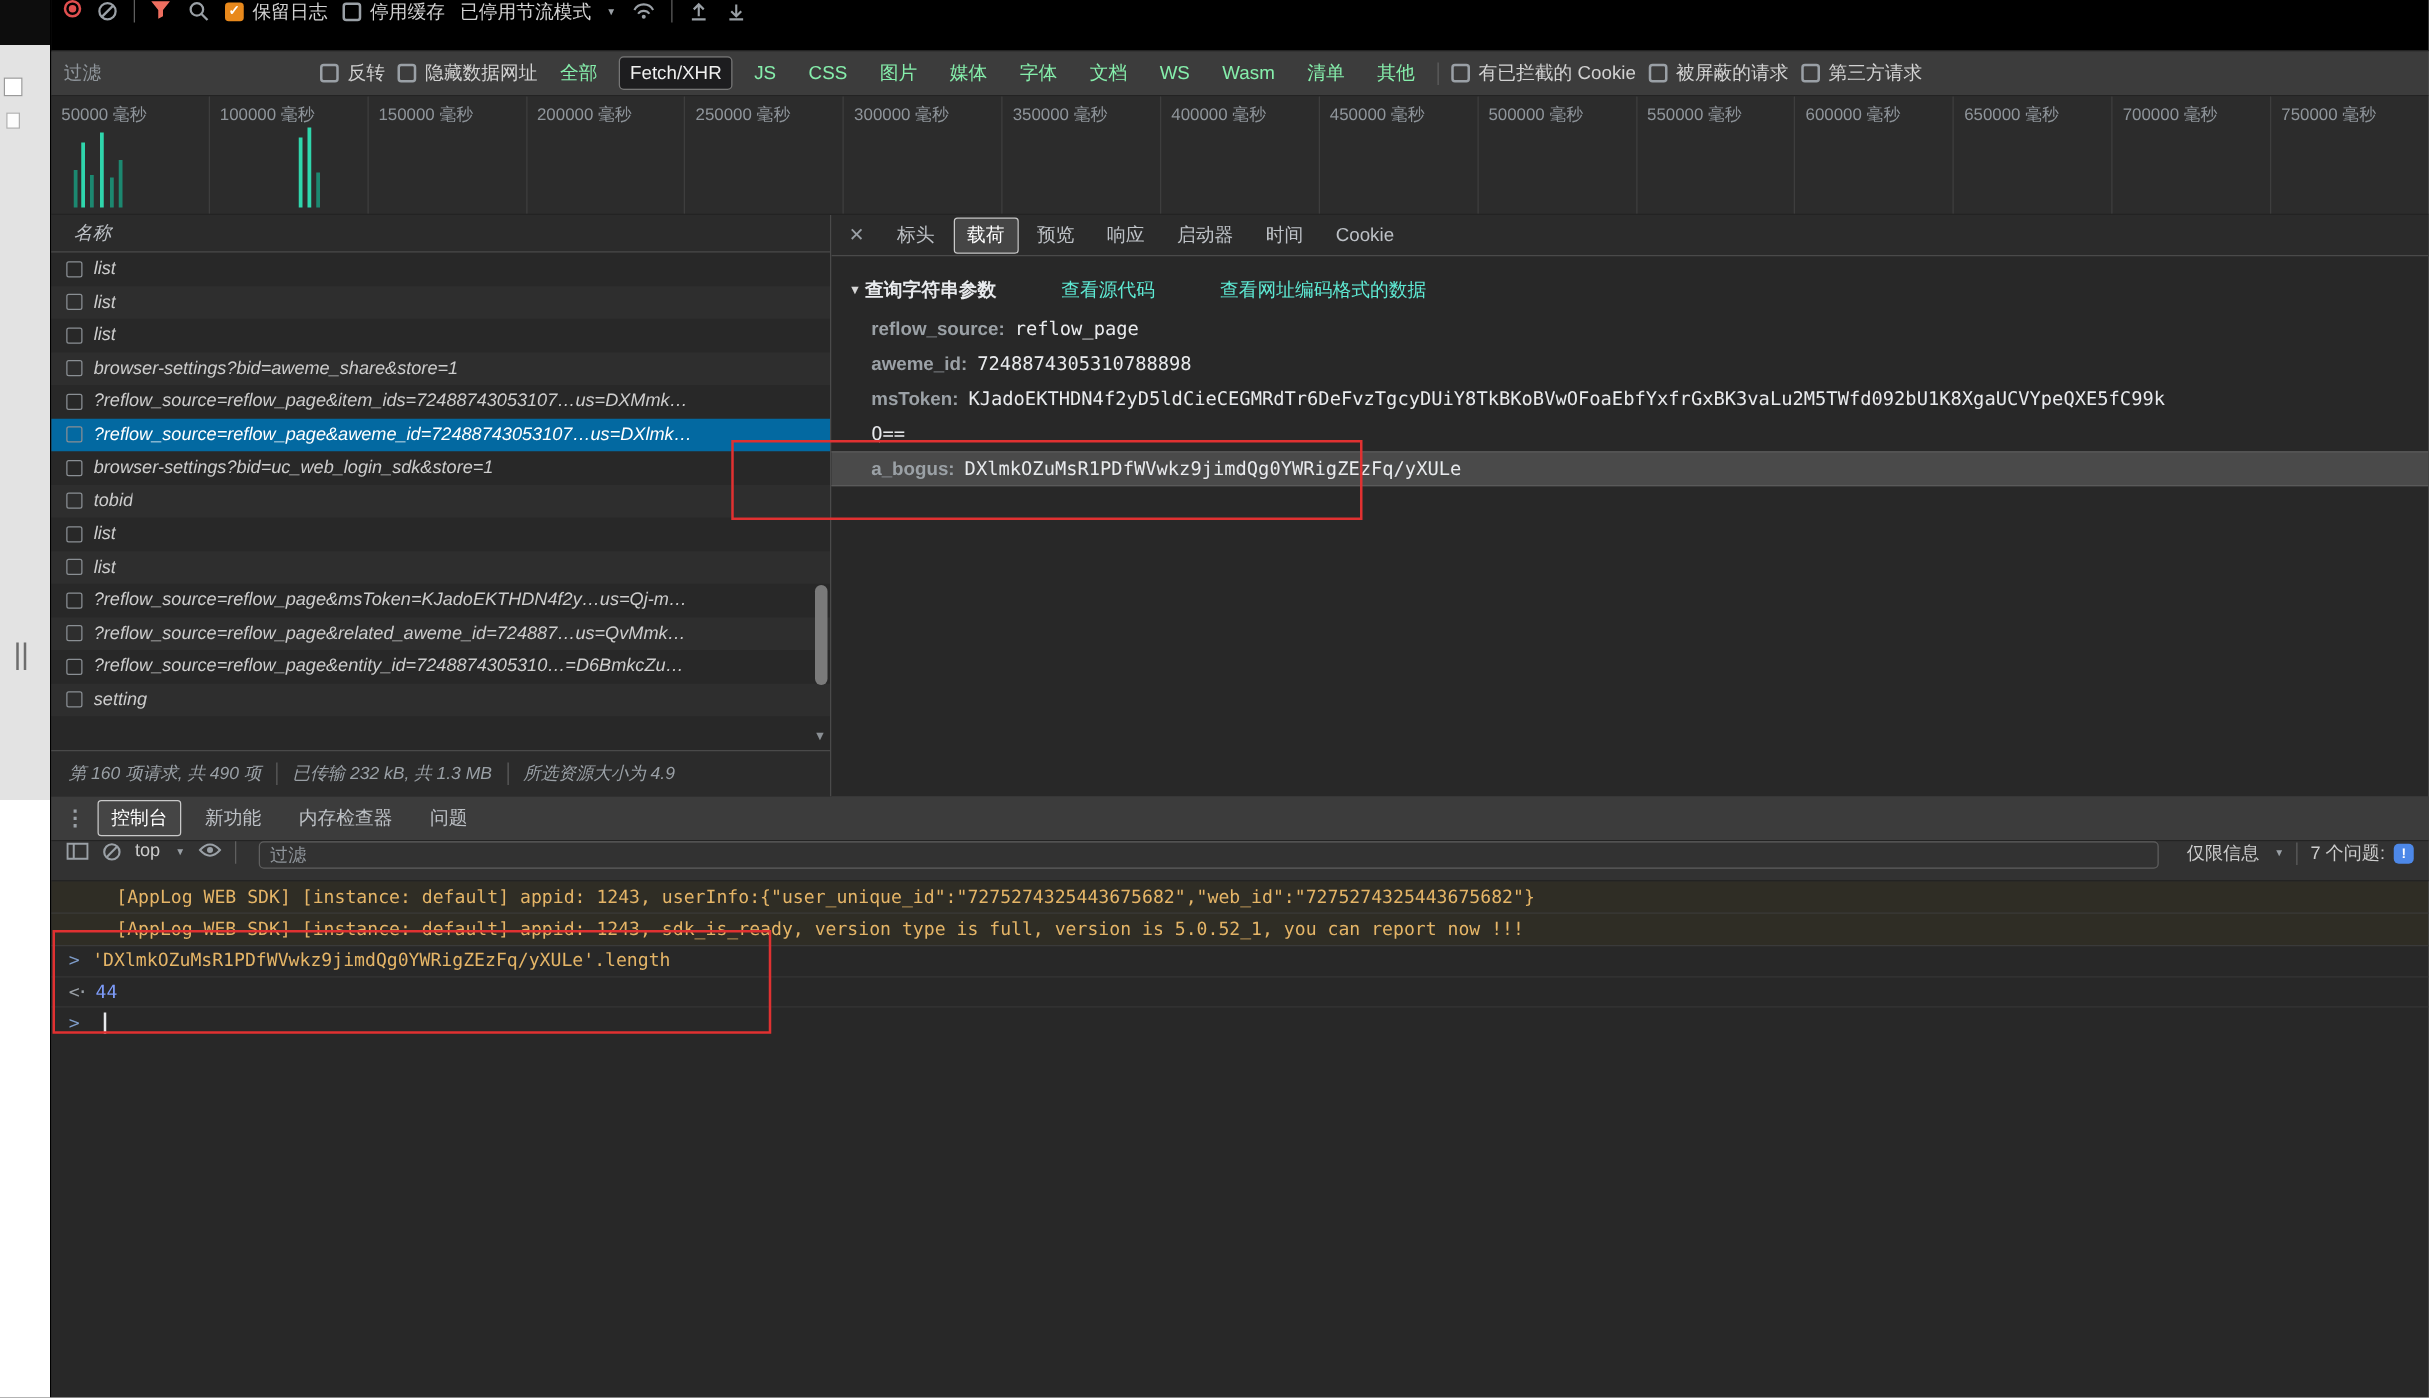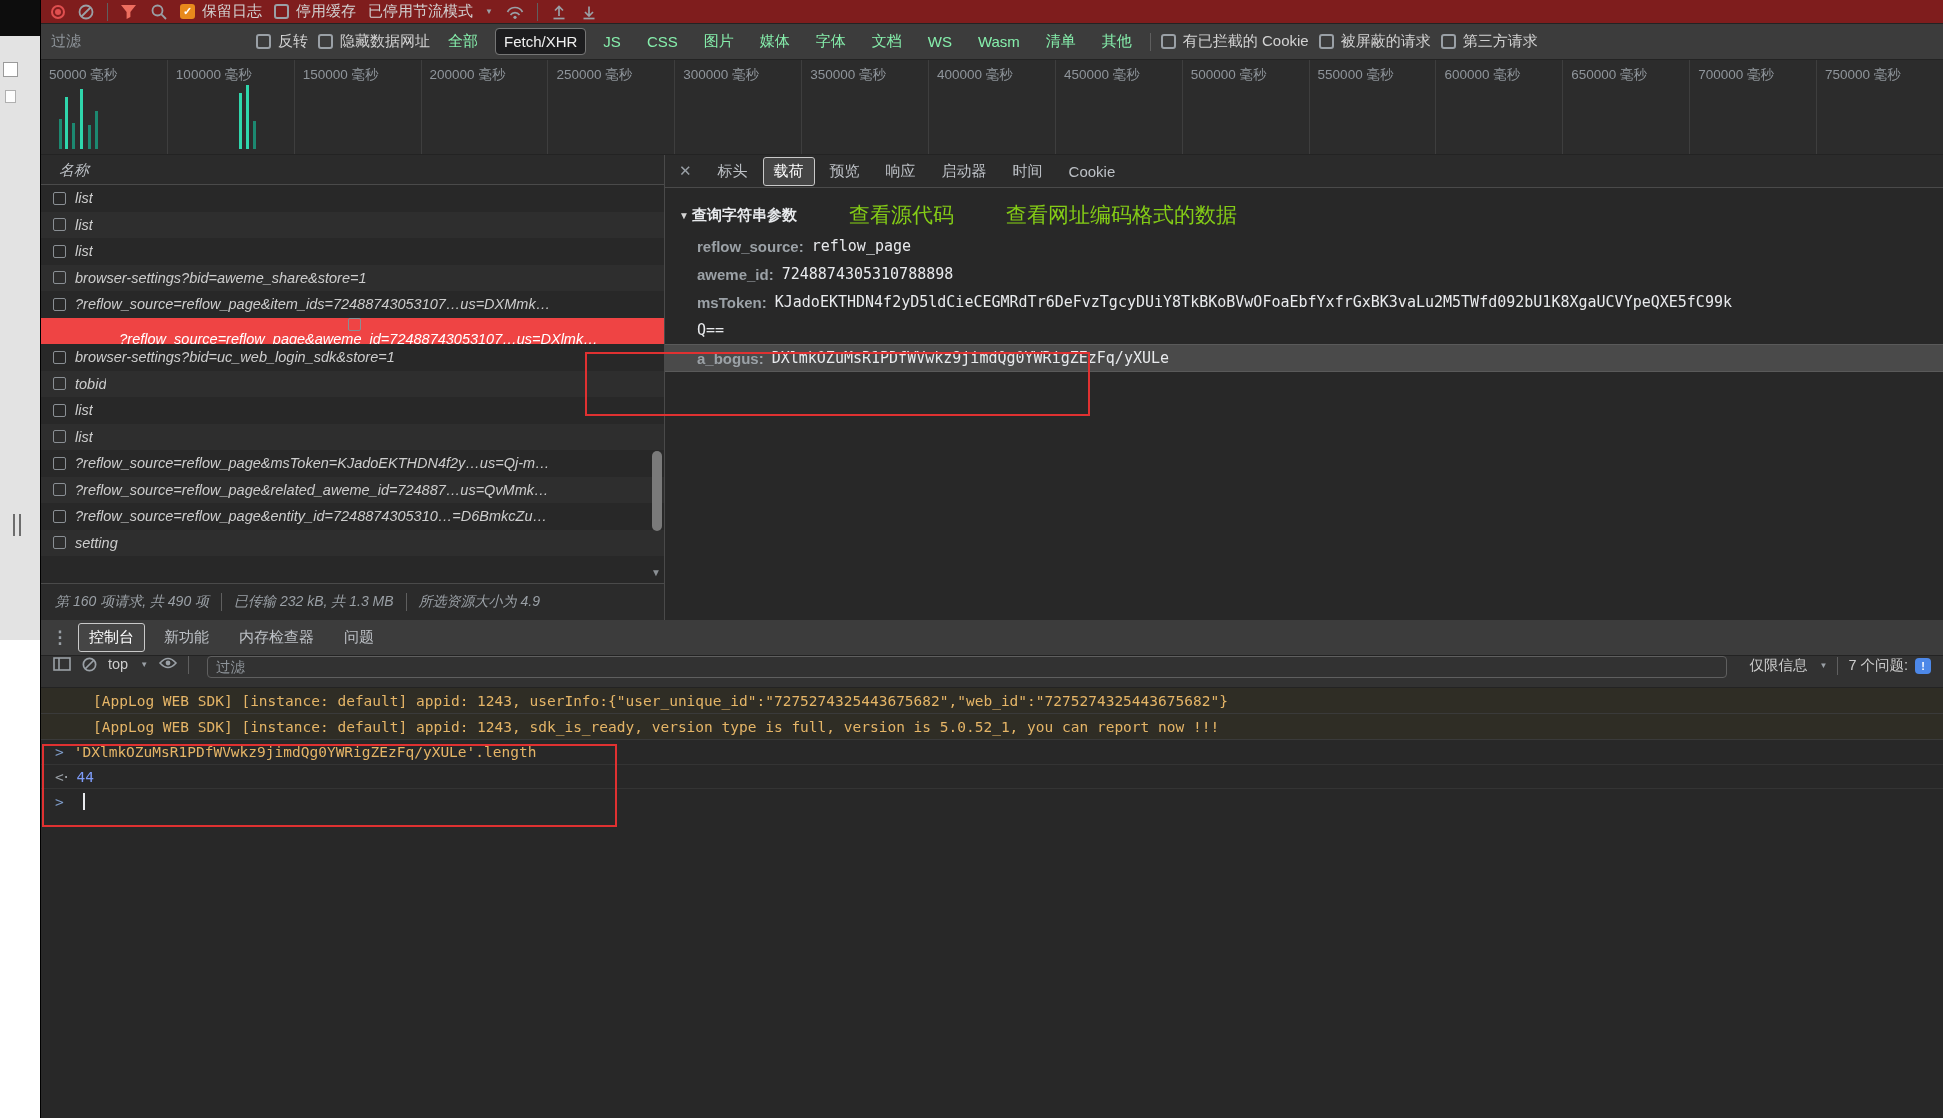--- a/index.html
+++ b/index.html
@@ -12,21 +12,21 @@
   .black-corner { position:absolute; left:0; top:0; width:40px; height:36px; background:#0d0d0d; }
   .mini-box-a { position:absolute; left:3px; top:62px; width:15px; height:15px; background:#fff; border:1px solid #9a9a9a; }
   .mini-box-b { position:absolute; left:5px; top:90px; width:11px; height:13px; background:#fdfdfd; border:1px solid #b0b0b0; }
   .drag-handle { position:absolute; left:13px; top:514px; width:8px; height:22px; border-left:2px solid #6d6d6d; border-right:2px solid #6d6d6d; }
   .white-bottom { position:absolute; left:0; top:640px; width:40px; height:478px; background:#ffffff; }
   .top-notch { position:absolute; left:385px; top:0; width:46px; height:9px; background:#0d0d0d; }
 
   
   .devtools { position:absolute; left:40px; top:0; width:1903px; height:1118px; border-left:1px solid #000; display:flex; flex-direction:column; background:#282828; }
 
-  .toolbar1 { height:24px; flex:none; display:flex; align-items:center; background:#7f1d1d; border-bottom:1px solid #232323; padding:0 10px; gap:12px; }
+  .toolbar1 { height:41px; flex:none; display:flex; align-items:flex-start; background:#000000; border-bottom:1px solid #232323; padding:0 10px; gap:12px; }
   .toolbar2 { height:36px; flex:none; display:flex; align-items:center; background:#3c3c3c; border-bottom:1px solid #232323; padding:0 10px; gap:10px; font-size:15px; }
   .vdiv { width:1px; height:18px; background:#5f5f5f; flex:none; }
 
   .icon-record { width:14px; height:14px; border-radius:50%; border:2px solid #e04f4f; position:relative; flex:none; }
   .icon-record::after { content:""; position:absolute; inset:2px; border-radius:50%; background:#e04f4f; }
   .svgic { display:inline-flex; align-items:center; justify-content:center; flex:none; }
 
   .cb-group { display:inline-flex; align-items:center; gap:7px; cursor:default; white-space:nowrap; }
   .cb { width:15px; height:15px; border-radius:3px; flex:none; display:flex; align-items:center; justify-content:center; }
   .cb.checked { background:#e8891c; }
@@ -46,38 +46,38 @@
   .tl-bars { position:absolute; inset:0; }
   .tl-bar { position:absolute; bottom:5px; width:3px; display:block; }
 
   
   .main { height:465px; flex:none; display:flex; }
   .net-list { width:624px; flex:none; position:relative; display:flex; flex-direction:column; border-right:1px solid #4a4a4a; background:#282828;font-style:italic; }
   .list-header { height:30px; flex:none; line-height:29px; padding-left:18px; font-size:15px; color:#bdc1c6; background:#2b2b2b; border-bottom:1px solid #4a4a4a; }
   .rows { flex:1; overflow:hidden; }
   .req-row { height:26.5px; display:flex; align-items:center; padding-left:12px; font-size:14.5px; color:#cdcdcd; white-space:nowrap; overflow:hidden; }
   .req-row:nth-child(even) { background:#2e2e2e; }
-  .req-row.selected { background:#ef4444; color:#fff;flex-direction:column; }
+  .req-row.selected { background:#0369a1; color:#fff; }
   .row-cb { width:13px; height:13px; border:1.5px solid #8a8f94; border-radius:2px; margin-right:9px; flex:none; }
   .req-label { overflow:hidden; text-overflow:clip; }
   .list-scroll-thumb { position:absolute; right:2px; top:296px; width:10px; height:80px; background:#7a7a7a; border-radius:5px; }
   .list-scroll-down { position:absolute; right:3px; bottom:42px; font-size:10px; color:#8a8f94; }
   .list-footer { height:37px; flex:none; display:flex; align-items:center; gap:12px; padding-left:14px; background:#2b2b2b; border-top:1px solid #4a4a4a; font-size:14px; color:#9aa0a6; white-space:nowrap; overflow:hidden; }
 
   
   .details { flex:1; display:flex; flex-direction:column; overflow:hidden; background:#282828; }
   .det-tabs { height:33px; flex:none; display:flex; align-items:center; gap:6px; padding-left:14px; background:#2b2b2b; border-bottom:1px solid #4a4a4a; }
   .close-x { font-size:15px; color:#9aa0a6; margin-right:10px; }
   .det-tab { padding:4px 10px; font-size:15px; color:#bdc1c6; white-space:nowrap; }
   .det-tab.active { color:#fff; background:#454545; outline:1px solid #c9c9c9; border-radius:2px; }
   .payload { flex:1; padding-top:10px; position:relative; overflow:hidden; }
   .section-head { height:34px; display:flex; align-items:center; padding-left:14px; }
   .tri { font-size:10px; color:#d5d5d5; margin-right:3px; }
   .section-title { font-size:15px; font-weight:bold; color:#e8eaed; }
-  .pl-link { font-size:21px; color:#84cc16; margin-left:52px; white-space:nowrap; }
+  .pl-link { font-size:15px; color:#5eead4; margin-left:52px; white-space:nowrap; }
   .param-row { height:28px; display:flex; align-items:center; padding-left:32px; font-size:15px; white-space:nowrap; overflow:hidden; }
   .param-name { color:#9ba1a6; font-weight:bold; margin-right:8px; }
   .param-value { font-family:"DejaVu Sans Mono", monospace; color:#e8eaed; }
   .param-row.highlight { background:#4a4a4a; border-top:1px solid #5a5a5a; border-bottom:1px solid #5a5a5a; }
 
   
   .console { height:481px; flex:none; display:flex; flex-direction:column; background:#282828; }
   .con-tabs { height:36px; flex:none; display:flex; align-items:center; gap:10px; padding-left:10px; background:#3c3c3c; border-bottom:1px solid #232323; }
   .kebab { font-size:17px; color:#9aa0a6; width:18px; text-align:center; font-weight:bold; }
   .con-tab { padding:4px 10px; font-size:15px; color:#bdc1c6; white-space:nowrap; }

